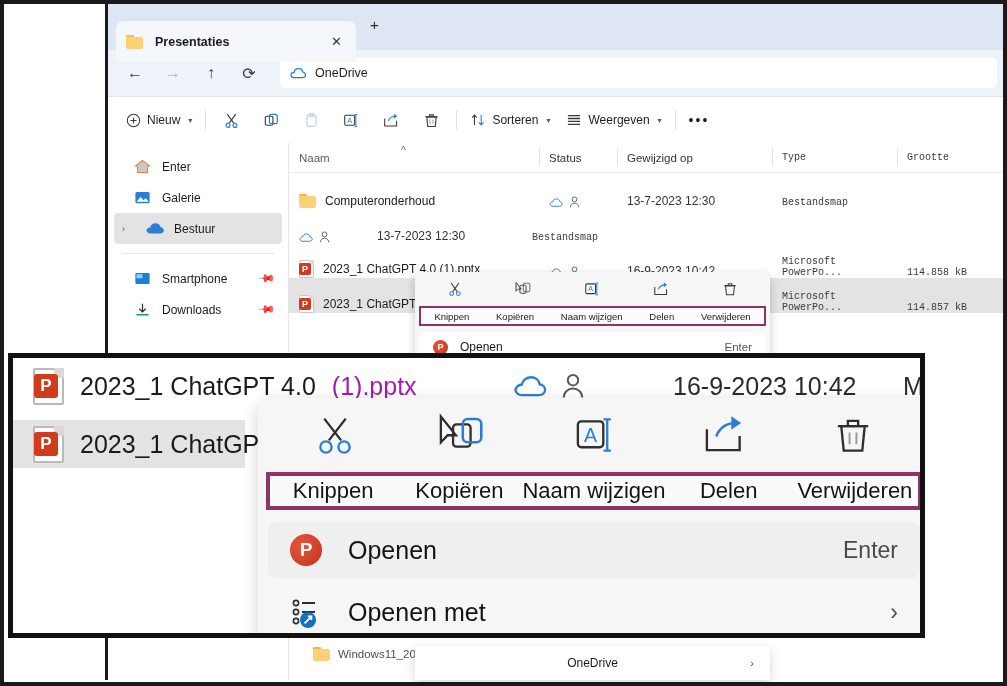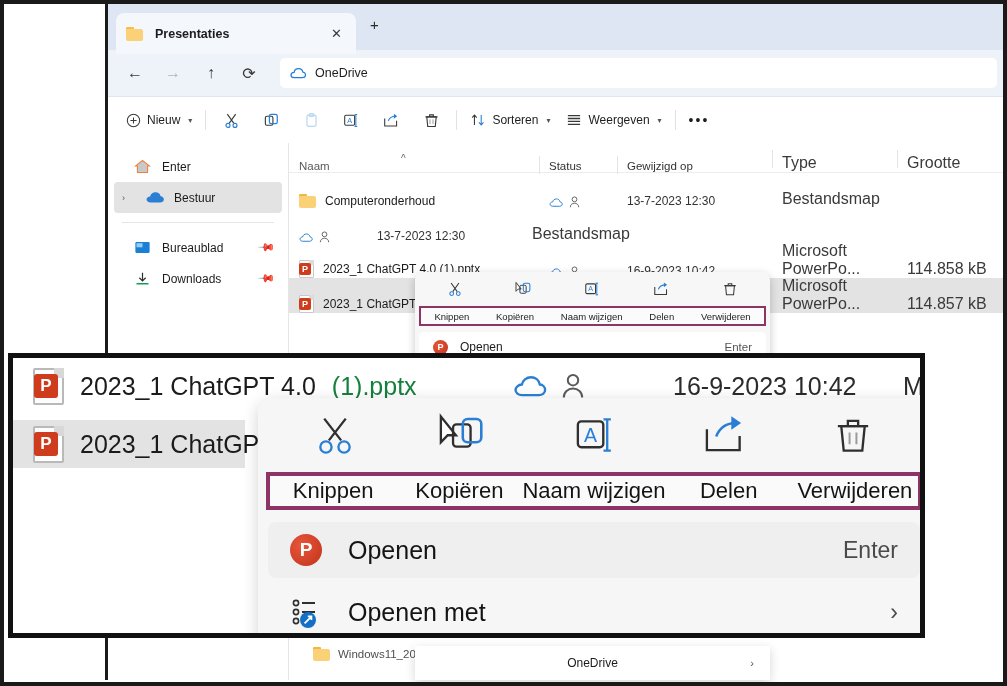--- a/index.html
+++ b/index.html
@@ -39,21 +39,21 @@
   }
 
   
   .titlebar {
     height: 47px;
     background: #dde6f2;
     position: relative;
   }
   .tab {
     position: absolute;
-    left: 8px; top: 10px;
+    left: 8px; top: 18px;
     width: 240px; height: 41px;
     background: #f4f7fb;
     border-radius: 8px 8px 0 0;
     display: flex; align-items: center;
     padding: 0 10px;
   }
   .tab .folder-ico {
     width: 17px; height: 14px;
     position: relative; margin-right: 12px; flex: none;
   }
@@ -140,21 +140,21 @@
   }
   .side-item .pin {
     position: absolute; right: 14px; font-size: 11px; color: #8a8a8a;
     transform: rotate(45deg);
   }
   .side-divider { height: 1px; background: #e6e6e6; margin: 9px 14px; }
 
   
   .filelist { flex: 1; position: relative; background: #fff; }
   .fl-header {
-    display: flex; height: 30px; align-items: flex-end;
+    display: flex; height: 30px; align-items: center;
     font-size: 11.5px; color: #5a5a5a;
     border-bottom: 1px solid #ededed;
   }
   .fl-header > div { padding-left: 10px; position: relative; }
   .fl-header > div + div::before {
     content: ""; position: absolute; left: 0; top: -4px;
     height: 18px; width: 1px; background: #e4e4e4;
   }
   .col-name { width: 250px; }
   .col-status { width: 78px; }
@@ -167,21 +167,21 @@
   }
 
   .fl-row {
     display: flex; height: 35px; align-items: flex-end;
     font-size: 12px; color: #1b1b1b;
   }
   .fl-row.selected { background: #e3e3e3; }
   .fl-row > div { padding-left: 10px; }
   .fl-row .col-name { display: flex; align-items: center; gap: 9px; }
   .col-status, .col-mod, .col-type, .col-size { color: #333; }
-  .col-type, .col-size { color: #3a3a3a; font-size: 16px; }
+  .col-type, .col-size { color: #3a3a3a; font-size: 10px; font-family: Liberation Mono, monospace; }
   .status-cell { display: flex; align-items: center; gap: 6px; }
 
   
   .ic-folder { width: 17px; height: 14px; position: relative; flex:none; }
   .ic-folder::before { content:""; position:absolute; left:0; top:0; width:8px; height:3px; background:#f0b840; border-radius:1px 1px 0 0;}
   .ic-folder::after { content:""; position:absolute; left:0; top:2px; width:17px; height:12px; background:#fbd177; border-radius:1px 2px 2px 2px;}
 
   
   .ic-ppt { width: 15px; height: 18px; position: relative; flex: none; }
   .ic-ppt .sheet {
@@ -256,21 +256,21 @@
     overflow: hidden;
   }
   .z-row {
     position: absolute; left: 0;
     display: flex; align-items: center; gap: 16px;
     padding-left: 20px; height: 48px;
     font-size: 25px; color: #1b1b1b; white-space: nowrap;
   }
   .z-row.r1 { top: 4px; width: 100%; }
   .z-row.r2 { top: 62px; width: 232px; background: #e3e3e3; }
-  .z-file-dim { color: #15803d; }
+  .z-file-dim { color: #a21caf; }
   .z-status {
     position: absolute; left: 500px; display: flex; gap: 14px; align-items: center;
   }
   .z-mod { position: absolute; left: 660px; color: #2b2b2b; font-size: 25px; }
   .z-type { position: absolute; left: 890px; color: #2b2b2b; font-size: 25px; }
 
   .ic-ppt-lg { width: 31px; height: 37px; position: relative; flex:none; }
   .ic-ppt-lg .sheet { position:absolute; inset:0; background:#fdfdfd; border:2px solid #b9b9b9; border-radius:2px; }
   .ic-ppt-lg .badge { position:absolute; left:1px; top:6px; width:24px; height:24px; background:#cf3b1d; border-radius:3px;
     color:#fff; font-size:17px; font-weight:bold; line-height:24px; text-align:center;}
@@ -432,41 +432,50 @@
       <div class="sidebar">
         <div class="side-item">
           <span class="sico">
             <svg width="17" height="15" viewBox="0 0 18 16">
                 <path d="M9 1.6L1.6 7.4h2v7h10.8v-7h2z" fill="#c9c9c9" stroke="#ef7f3d" stroke-width="1.1"></path>
               </svg>
           </span>
           <span>Enter</span>
         </div>
 
+        <div class="side-item">
+          <span class="sico">
+            <svg width="17" height="15" viewBox="0 0 18 16">
+                <rect x="1.4" y="2" width="15.2" height="12" rx="1.6" fill="#2a7fd4"></rect>
+                <path d="M2.6 12.5l4.4-5 3.1 3.4 2.4-2.4 3 4z" fill="#ffffff"></path>
+              </svg>
+          </span>
+          <span>Galerie</span>
+        </div>
 
         <div class="side-item selected">
           <span class="expander">›</span>
           <span class="sico" style="margin-left:12px">
             <svg width="19" height="13" viewBox="0 0 20 13">
                 <path d="M4.6 11.7h10.2c2.2 0 4-1.4 4-3.2 0-1.7-1.5-3.1-3.4-3.2C14.9 2.8 12.6 1.1 10 1.1 7.1 1.1 4.7 3 4.4 5.5 2.1 5.6.6 6.9.6 8.5c0 1.7 1.8 3.2 4 3.2z" fill="#2a7fd4"></path>
               </svg>
           </span>
           <span>Bestuur</span>
         </div>
 
         <div class="side-divider"></div>
 
         <div class="side-item">
           <span class="sico">
             <svg width="17" height="15" viewBox="0 0 18 16">
                 <rect x="1.4" y="2.2" width="15.2" height="11.6" rx="1.2" fill="#1b7fd4"></rect>
                 <rect x="2.6" y="3.4" width="6.4" height="4.4" fill="#8fd2f5"></rect>
               </svg>
           </span>
-          <span>Bureaublad</span>
+          <span>Smartphone</span>
           <span class="pin">📌</span>
         </div>
 
         <div class="side-item">
           <span class="sico">
             <svg width="17" height="15" viewBox="0 0 18 16">
                 <path d="M9 1.8v8.6M5.6 7.2L9 10.6l3.4-3.4" fill="none" stroke="#2f2f2f" stroke-width="1.3"></path>
                 <path d="M2.6 13.6h12.8" stroke="#0f9d58" stroke-width="1.6"></path>
               </svg>
           </span>

